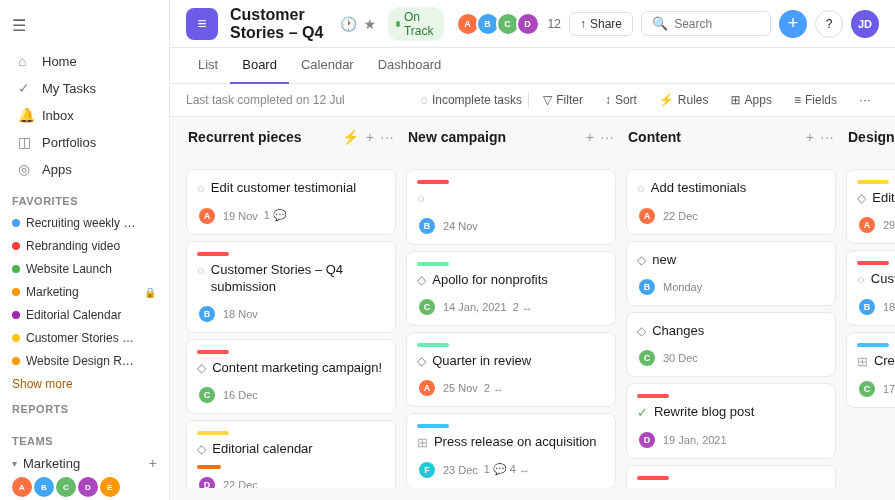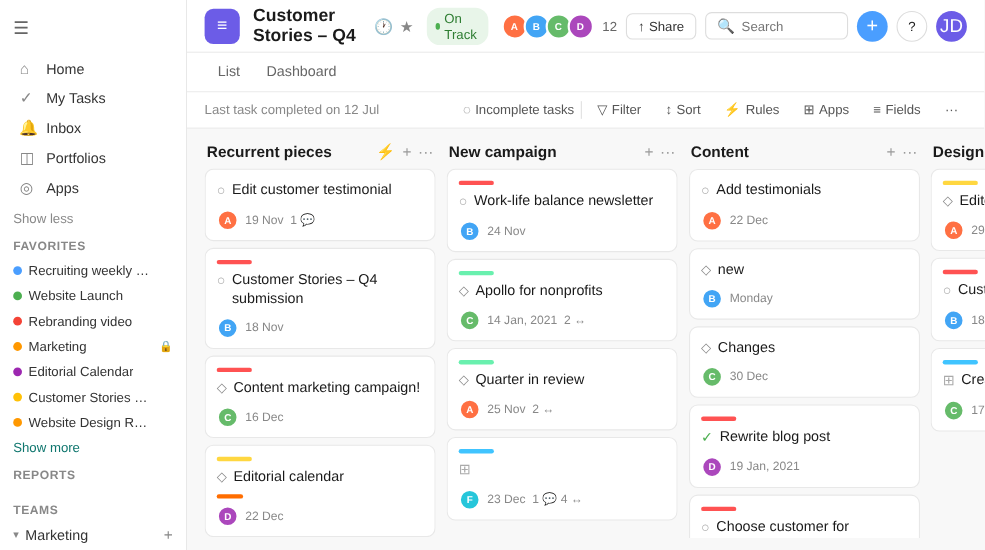--- a/index.html
+++ b/index.html
@@ -18,21 +18,21 @@
     .favorites-item { display: flex; align-items: center; gap: 6px; padding: 4px 12px; cursor: pointer; font-size: 13px; color: #333; border-radius: 4px; margin: 1px 0; }
     .dot { width: 8px; height: 8px; border-radius: 50%; flex-shrink: 0; }
     .dot-blue { background: #4a9eff; }
     .dot-green { background: #4caf50; }
     .dot-red { background: #f44336; }
     .dot-orange { background: #ff9800; }
     .dot-purple { background: #9c27b0; }
     .dot-yellow { background: #ffc107; }
     .fav-label { font-size: 12px; white-space: nowrap; overflow: hidden; text-overflow: ellipsis; max-width: 110px; }
     .lock-icon { margin-left: auto; font-size: 10px; color: #aaa; }
-    .show-more { padding: 4px 12px; font-size: 12px; color: #0f766e; cursor: pointer; }
+    .show-more { padding: 4px 12px; font-size: 12px; color: #a16207; cursor: pointer; }
     .teams-section { margin-top: 8px; }
     .team-item { display: flex; align-items: center; gap: 6px; padding: 4px 12px; cursor: pointer; font-size: 13px; }
     .team-arrow { font-size: 10px; color: #888; }
     .team-name { font-size: 13px; color: #333; }
     .team-plus { color: #888; font-size: 14px; margin-left: auto; }
     .team-avatars { display: flex; padding: 2px 12px; gap: 2px; }
     .mini-avatar { width: 20px; height: 20px; border-radius: 50%; background: #ccc; display: inline-flex; align-items: center; justify-content: center; font-size: 8px; color: #fff; font-weight: 600; }
 
     
     .main { flex: 1; display: flex; flex-direction: column; overflow: hidden; }
@@ -52,38 +52,38 @@
     .av1 { background: #ff7043; }
     .av2 { background: #42a5f5; }
     .av3 { background: #66bb6a; }
     .av4 { background: #ab47bc; }
     .avatar-count { font-size: 12px; color: #666; }
     .share-btn { display: flex; align-items: center; gap: 4px; border: 1px solid #ddd; border-radius: 6px; padding: 4px 10px; font-size: 12px; cursor: pointer; background: #fff; color: #333; }
     .search-box { display: flex; align-items: center; gap: 6px; border: 1px solid #ddd; border-radius: 6px; padding: 4px 10px; width: 130px; background: #fff; }
     .search-input { border: none; outline: none; font-size: 12px; color: #999; width: 90px; background: transparent; }
     .plus-btn { width: 28px; height: 28px; border-radius: 50%; background: #4a9eff; color: #fff; display: flex; align-items: center; justify-content: center; cursor: pointer; font-size: 18px; font-weight: 300; }
     .help-btn { width: 28px; height: 28px; border-radius: 50%; border: 1px solid #ddd; display: flex; align-items: center; justify-content: center; font-size: 12px; cursor: pointer; }
-    .user-avatar { width: 28px; height: 28px; border-radius: 50%; background: #6c5ce7; display: flex; align-items: center; justify-content: center; color: #fff; font-size: 17px; font-weight: 400; }
+    .user-avatar { width: 28px; height: 28px; border-radius: 50%; background: #6c5ce7; display: flex; align-items: center; justify-content: center; color: #fff; font-size: 11px; font-weight: 700; }
 
     
     .subnav { background: #fff; border-bottom: 1px solid #e8e8e8; padding: 0 16px; display: flex; align-items: center; gap: 0; height: 36px; flex-shrink: 0; }
     .subnav-item { padding: 0 12px; height: 36px; display: flex; align-items: center; font-size: 13px; color: #666; cursor: pointer; border-bottom: 2px solid transparent; }
     .subnav-item.active { color: #1a1a1a; border-bottom-color: #6c5ce7; font-weight: 500; }
 
     
     .toolbar { background: #fff; border-bottom: 1px solid #e8e8e8; padding: 6px 16px; display: flex; align-items: center; gap: 8px; flex-shrink: 0; }
     .toolbar-text { font-size: 12px; color: #888; }
     .toolbar-right { margin-left: auto; display: flex; align-items: center; gap: 6px; }
     .toolbar-btn { display: flex; align-items: center; gap: 4px; padding: 3px 8px; border-radius: 5px; font-size: 12px; color: #555; cursor: pointer; border: none; background: transparent; }
     .incomplete-badge { display: flex; align-items: center; gap: 4px; color: #555; font-size: 12px; cursor: pointer; }
     .toolbar-divider { width: 1px; height: 16px; background: #e0e0e0; }
 
     
     .board { flex: 1; display: flex; gap: 0; overflow-x: auto; padding: 12px 16px; background: #f8f8f8; }
-    .column { min-width: 210px; max-width: 210px; display: flex; flex-direction: column; gap: 0; }
+    .column { min-width: 210px; max-width: 210px; display: flex; flex-direction: column; gap: 16px; }
     .column-header { display: flex; align-items: center; gap: 6px; padding: 0 2px 8px; }
     .column-title { font-size: 14px; font-weight: 600; color: #1a1a1a; flex: 1; }
     .column-icon { font-size: 14px; }
     .col-action { color: #999; font-size: 14px; cursor: pointer; }
     .cards-container { display: flex; flex-direction: column; gap: 6px; overflow-y: auto; flex: 1; }
     .card { background: #fff; border-radius: 8px; padding: 10px 10px 8px; border: 1px solid #e8e8e8; cursor: pointer; }
     .card-title { font-size: 13px; color: #1a1a1a; margin-bottom: 8px; line-height: 1.3; }
     .card-title.with-icon { display: flex; align-items: flex-start; gap: 6px; }
     .card-check { color: #aaa; font-size: 13px; flex-shrink: 0; margin-top: 1px; }
     .card-check.done { color: #4caf50; }
@@ -130,35 +130,34 @@
     </div>
     <div class="sidebar-item">
       <span class="nav-icon">◫</span>
       <span class="sidebar-label">Portfolios</span>
     </div>
     <div class="sidebar-item">
       <span class="nav-icon">◎</span>
       <span class="sidebar-label">Apps</span>
     </div>
   </div>
-  <div class="show-less">Show less</div>
 
   <div class="section-title">Favorites</div>
   <div class="favorites-list">
     <div class="favorites-item">
       <span class="dot dot-blue"></span>
       <span class="fav-label">Recruiting weekly mee...</span>
     </div>
     <div class="favorites-item">
+      <span class="dot dot-red"></span>
+      <span class="fav-label">Rebranding video</span>
+    </div>
+    <div class="favorites-item">
       <span class="dot dot-green"></span>
       <span class="fav-label">Website Launch</span>
-    </div>
-    <div class="favorites-item">
-      <span class="dot dot-red"></span>
-      <span class="fav-label">Rebranding video</span>
     </div>
     <div class="favorites-item">
       <span class="dot dot-orange"></span>
       <span class="fav-label">Marketing</span>
       <span class="lock-icon">🔒</span>
     </div>
     <div class="favorites-item">
       <span class="dot dot-purple"></span>
       <span class="fav-label">Editorial Calendar</span>
     </div>
@@ -222,20 +221,22 @@
         <input class="search-input" placeholder="Search" style="">
       </div>
       <div class="plus-btn">+</div>
       <div class="help-btn">?</div>
       <div class="user-avatar">JD</div>
     </div>
   </div>
 
   <div class="subnav">
     <div class="subnav-item">List</div>
+    <div class="subnav-item active">Board</div>
+    <div class="subnav-item">Calendar</div>
     <div class="subnav-item">Dashboard</div>
   </div>
 
   <div class="toolbar">
     <span class="toolbar-text">Last task completed on 12 Jul</span>
     <div class="toolbar-right">
       <div class="incomplete-badge">
         <span>◌</span>
         <span>Incomplete tasks</span>
       </div>
@@ -331,21 +332,20 @@
       <div class="column-header">
         <span class="column-title">New campaign</span>
         <span class="col-action">+</span>
         <span class="col-action">···</span>
       </div>
       <div class="cards-container">
         <div class="card">
           <div class="card-tag tag-red"></div>
           <div class="card-title with-icon">
             <span class="card-check">○</span>
-            <span>Work-life balance newsletter</span>
           </div>
           <div class="card-meta">
             <div class="avatar card-avatar av-b">B</div>
             <span class="card-date">24 Nov</span>
           </div>
         </div>
         <div class="card">
           <div class="card-tag tag-green"></div>
           <div class="card-title with-icon">
             <span class="card-check diamond-icon">◇</span>
@@ -366,20 +366,21 @@
           <div class="card-meta">
             <div class="avatar card-avatar av-a">A</div>
             <span class="card-date">25 Nov</span>
             <span class="card-badge">2 ↔</span>
           </div>
         </div>
         <div class="card">
           <div class="card-tag tag-blue"></div>
           <div class="card-title with-icon">
             <span class="card-check">⊞</span>
+            <span>Press release on acquisition</span>
           </div>
           <div class="card-meta">
             <div class="avatar card-avatar av-f">F</div>
             <span class="card-date">23 Dec</span>
             <span class="card-badge">1 💬  4 ↔</span>
           </div>
         </div>
       </div>
     </div>
 

